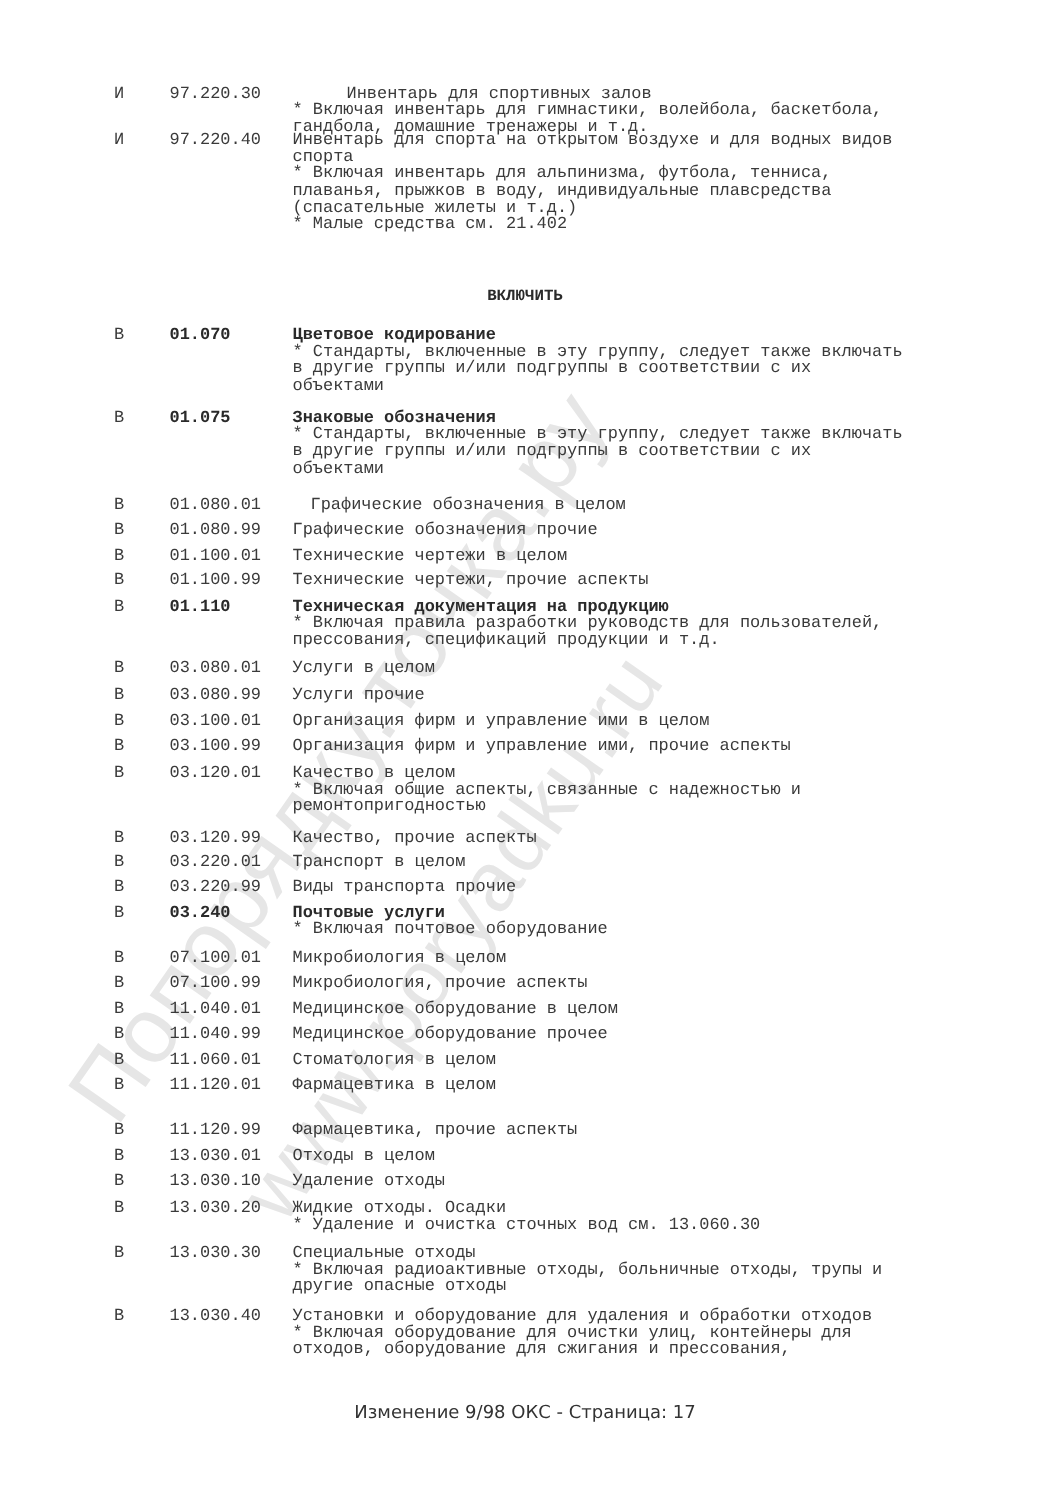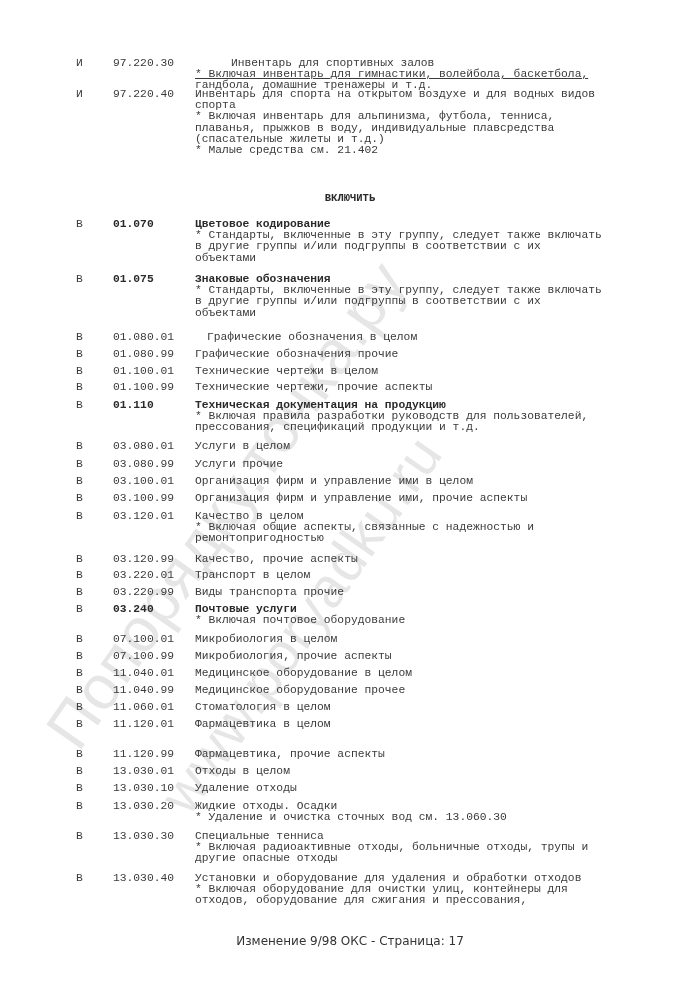--- a/index.html
+++ b/index.html
@@ -29,21 +29,21 @@
 <div class="watermark" style="left:200px; top:760px; transform: rotate(-55deg); font-size:56px;">www.poryadku.ru</div>
 
 <div class="section-title">ВКЛЮЧИТЬ</div>
 
 <div id="entries">
     <div class="row" style="top: 58px;">
       <span class="mark">И</span>
       <span class="code">97.220.30</span>
       <div class="desc">
         <div style="height: 11.2px; margin-bottom: 0px; padding-left: 36px;">Инвентарь для спортивных залов</div>
-        <div style="height: 11.2px; margin-bottom: 0px; text-decoration: underline;">* Включая инвентарь для гимнастики, волейбола, баскетбола,</div>
+        <div style="height: 11.2px; margin-bottom: 0px;">* Включая инвентарь для гимнастики, волейбола, баскетбола,</div>
         <div style="height: 11.2px; margin-bottom: 0px;">гандбола, домашние тренажеры и т.д.</div>
       </div>
     </div>
     <div class="row" style="top: 89px;">
       <span class="mark">И</span>
       <span class="code">97.220.40</span>
       <div class="desc">
         <div style="height: 11.2px; margin-bottom: 0px;">Инвентарь для спорта на открытом воздухе и для водных видов</div>
         <div style="height: 11.2px; margin-bottom: 0px;">спорта</div>
         <div style="height: 11.2px; margin-bottom: 0px;">* Включая инвентарь для альпинизма, футбола, тенниса,</div>
@@ -243,21 +243,21 @@
       <span class="code">13.030.20</span>
       <div class="desc">
         <div style="height: 11.2px; margin-bottom: 0px;">Жидкие отходы. Осадки</div>
         <div style="height: 11.2px; margin-bottom: 0px;">* Удаление и очистка сточных вод см. 13.060.30</div>
       </div>
     </div>
     <div class="row" style="top: 831px;">
       <span class="mark">В</span>
       <span class="code">13.030.30</span>
       <div class="desc">
-        <div style="height: 11.2px; margin-bottom: 0px;">Специальные тенниса</div>
+        <div style="height: 11.2px; margin-bottom: 0px;">Специальные отходы</div>
         <div style="height: 11.2px; margin-bottom: 0px;">* Включая радиоактивные отходы, больничные отходы, трупы и</div>
         <div style="height: 11.2px; margin-bottom: 0px;">другие опасные отходы</div>
       </div>
     </div>
     <div class="row" style="top: 873px;">
       <span class="mark">В</span>
       <span class="code">13.030.40</span>
       <div class="desc">
         <div style="height: 11.2px; margin-bottom: 0px;">Установки и оборудование для удаления и обработки отходов</div>
         <div style="height: 11.2px; margin-bottom: 0px;">* Включая оборудование для очистки улиц, контейнеры для</div>

